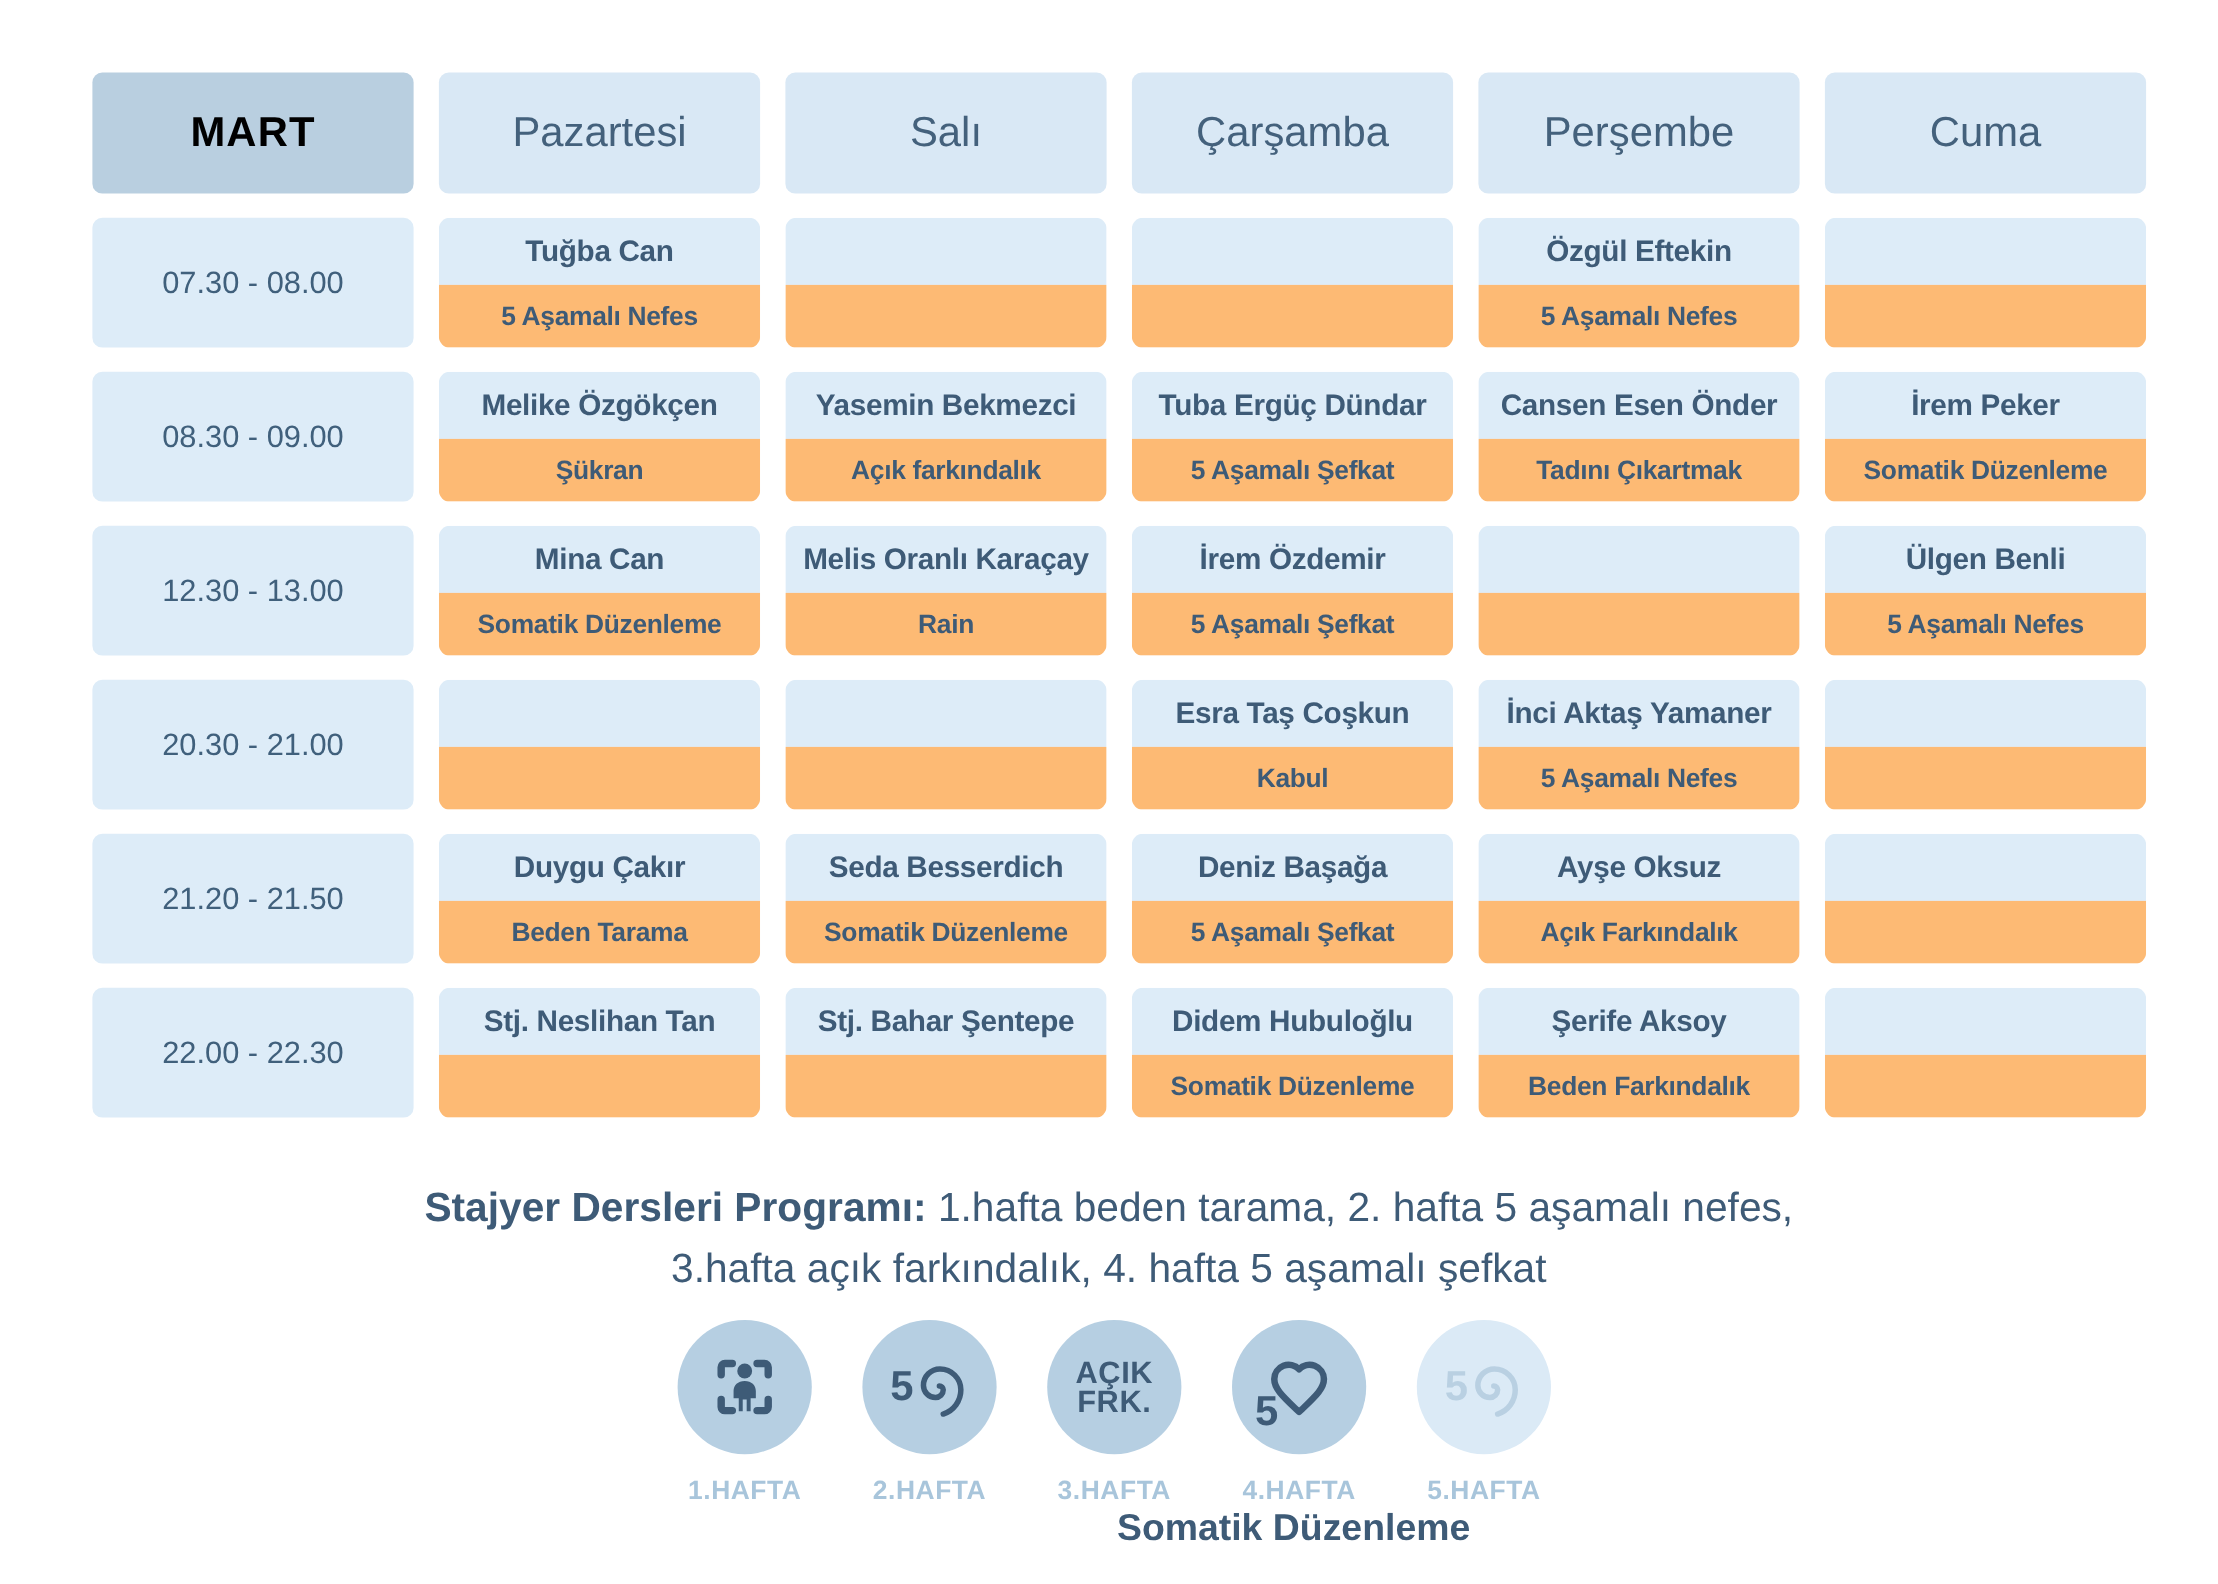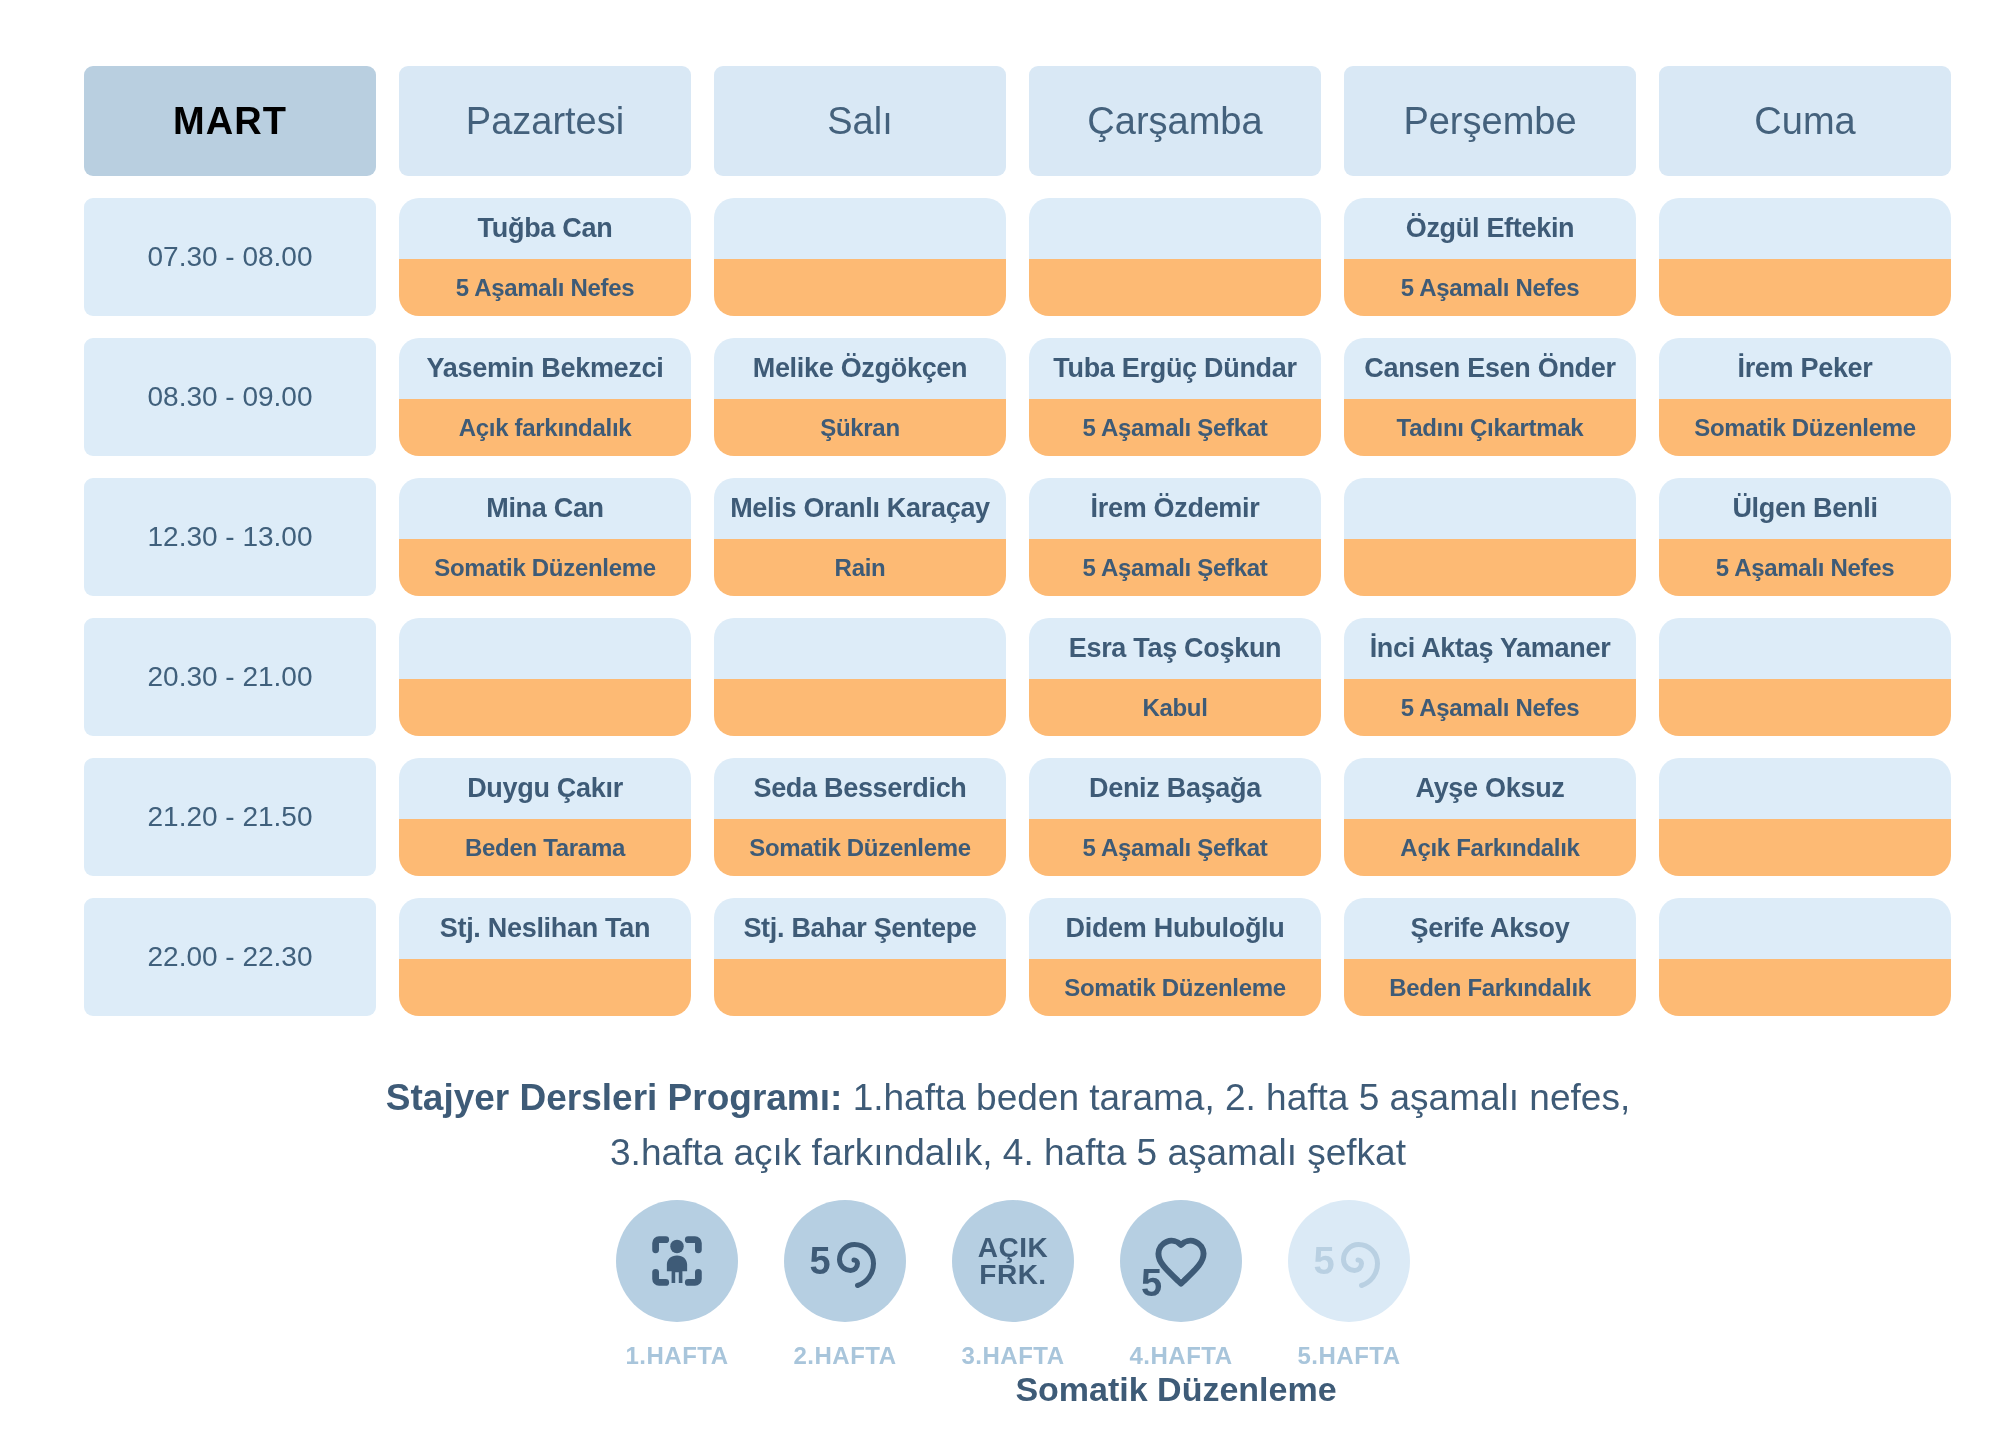--- a/index.html
+++ b/index.html
@@ -27,21 +27,21 @@
     background:#d9e8f5;border-radius:9px;
     display:flex;align-items:center;justify-content:center;
     font-size:38px;font-weight:400;color:#44617c;
   }
   .time-cell{
     background:#ddecf8;border-radius:9px;
     display:flex;align-items:center;justify-content:center;
     font-size:28px;font-weight:400;color:#40607c;white-space:nowrap;
   }
   .cell{
-    border-radius:20px;overflow:hidden;
+    border-radius:10px;overflow:hidden;
     display:flex;flex-direction:column;
   }
   .cell .name{
     flex:0 0 52%;background:#ddecf8;
     display:flex;align-items:center;justify-content:center;
     font-size:27px;font-weight:700;color:#3e5b77;
     letter-spacing:-0.3px;white-space:nowrap;
   }
   .cell .course{
     flex:1 1 auto;background:#fdba74;
@@ -116,26 +116,26 @@
       <div class="cell">
         <div class="name">Özgül Eftekin</div>
         <div class="course">5 Aşamalı Nefes</div>
       </div>
       <div class="cell">
         <div class="name"></div>
         <div class="course"></div>
       </div>
       <div class="time-cell">08.30 - 09.00</div>
       <div class="cell">
+        <div class="name">Melike Özgökçen</div>
+        <div class="course">Şükran</div>
+      </div>
+      <div class="cell">
         <div class="name">Yasemin Bekmezci</div>
         <div class="course">Açık farkındalık</div>
-      </div>
-      <div class="cell">
-        <div class="name">Melike Özgökçen</div>
-        <div class="course">Şükran</div>
       </div>
       <div class="cell">
         <div class="name">Tuba Ergüç Dündar</div>
         <div class="course">5 Aşamalı Şefkat</div>
       </div>
       <div class="cell">
         <div class="name">Cansen Esen Önder</div>
         <div class="course">Tadını Çıkartmak</div>
       </div>
       <div class="cell">

